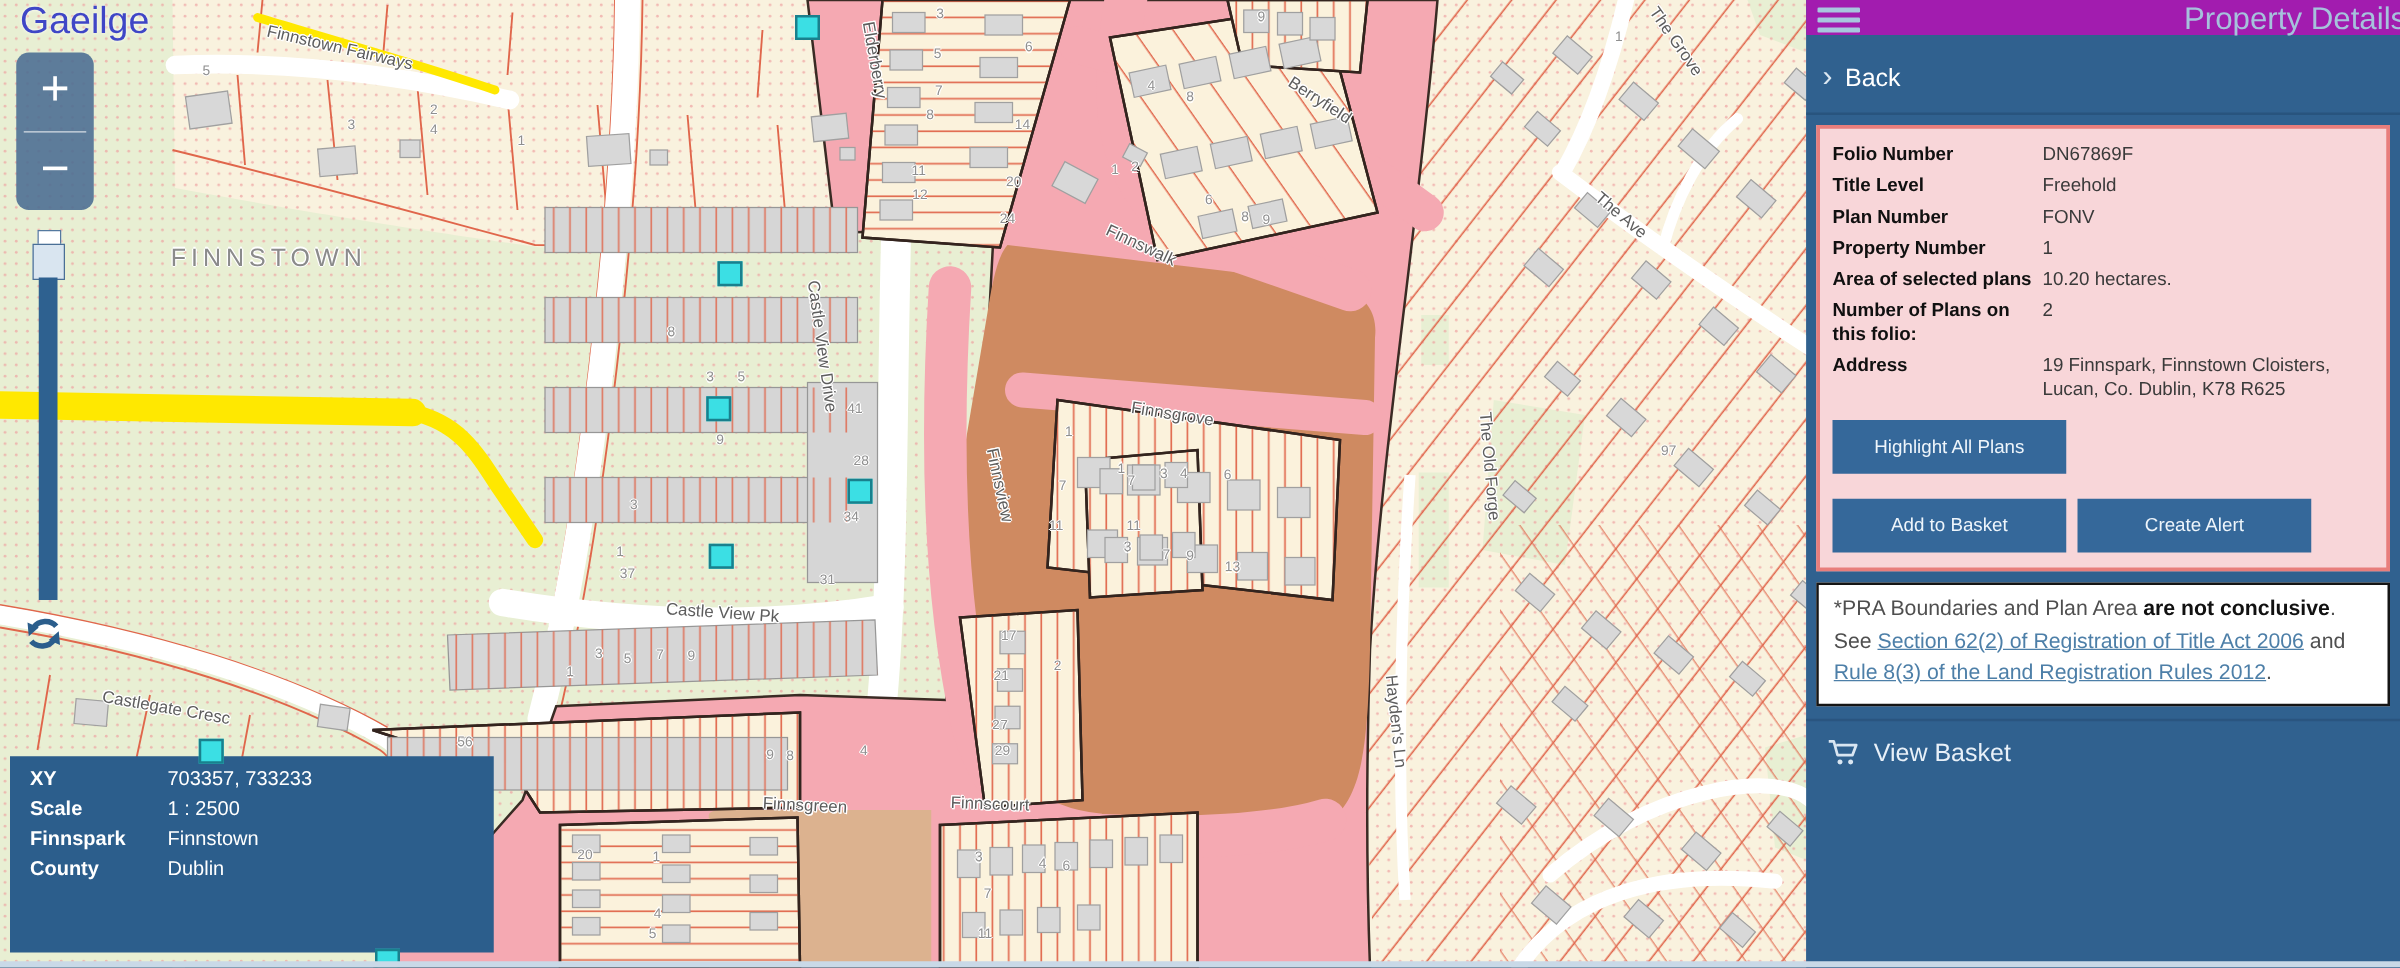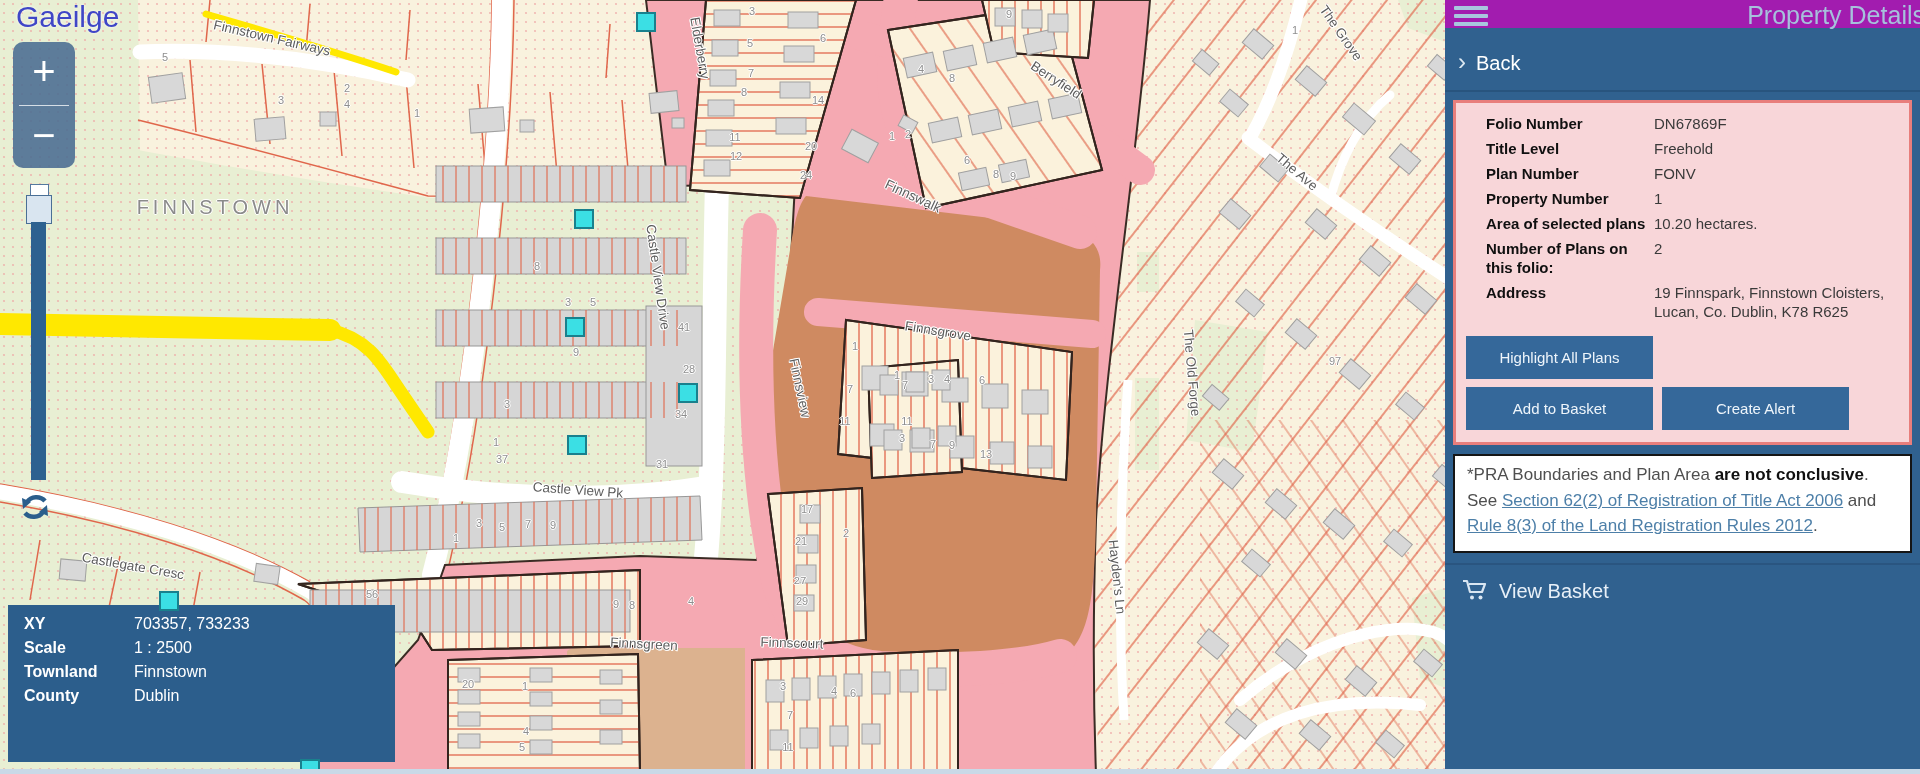--- a/index.html
+++ b/index.html
@@ -42,25 +42,25 @@
   #hamburger{position:absolute;left:9px;top:6px;width:34px;height:24px;cursor:pointer;}
   #hamburger div{height:4px;background:#a8c6de;border-radius:1px;margin-bottom:4px;}
   #p-title{position:absolute;right:14px;top:1px;font-size:25px;color:#a6c1dc;font-weight:400;}
   #p-back{position:absolute;left:0;top:36px;width:100%;height:54px;border-bottom:2px solid #28547e;
     color:#fff;cursor:pointer;display:flex;align-items:center;}
   #back-chevron{font-size:24px;margin:0 10px 3px 13px;color:#dce8f2;}
   #back-label{font-size:20px;}
   #p-body{position:absolute;left:0;top:92px;width:100%;bottom:0;padding:8px;box-sizing:border-box;}
 
   #folio-card{background:#f8d6d9;border:3px solid #e87e7c;padding:8px 10px 12px 10px;}
-  .drow{display:grid;grid-template-columns:168px 1fr;font-size:15px;line-height:19px;padding:3px 0;margin-left:20px;}
+  .drow{display:grid;grid-template-columns:168px 1fr;font-size:15px;line-height:19px;padding:3px 0;}
   .dlabel{font-weight:bold;color:#101010;}
   .dvalue{color:#3a3a3a;}
   #btn-row1{margin-top:12px;}
-  #btn-row2{margin-top:8px;display:flex;gap:9px;}
+  #btn-row2{margin-top:20px;display:flex;gap:9px;}
   .btn{width:187px;height:43px;background:#35689a;color:#eef5fb;font-size:15px;border:none;
     font-family:"Liberation Sans",sans-serif;cursor:pointer;}
 
   #disclaimer{margin-top:9px;background:#fff;border:2px solid #151515;padding:6px 12px 12px 12px;
     font-size:17px;line-height:25.5px;color:#4f4f4f;}
   #disclaimer b{color:#111;}
   #disclaimer a{color:#4d7fa8;text-decoration:underline;cursor:pointer;}
 
   #basket-row{margin:10px -8px 0 -8px;border-top:2px solid #2a5580;padding:13px 0 13px 17px;
     display:flex;align-items:center;cursor:pointer;}
@@ -445,21 +445,21 @@
       <div id="info-rows">
           <div class="irow">
             <div class="ilabel">XY</div>
             <div class="ivalue">703357, 733233</div>
           </div>
           <div class="irow">
             <div class="ilabel">Scale</div>
             <div class="ivalue">1 : 2500</div>
           </div>
           <div class="irow">
-            <div class="ilabel">Townland</div>
+            <div class="ilabel">Finnspark</div>
             <div class="ivalue">Finnstown</div>
           </div>
           <div class="irow">
             <div class="ilabel">County</div>
             <div class="ivalue">Dublin</div>
           </div>
         </div>
     </div>
   <div class="marker" style="left: 646px; top: 22px;"></div>
       <div class="marker" style="left: 584px; top: 219px;"></div>

